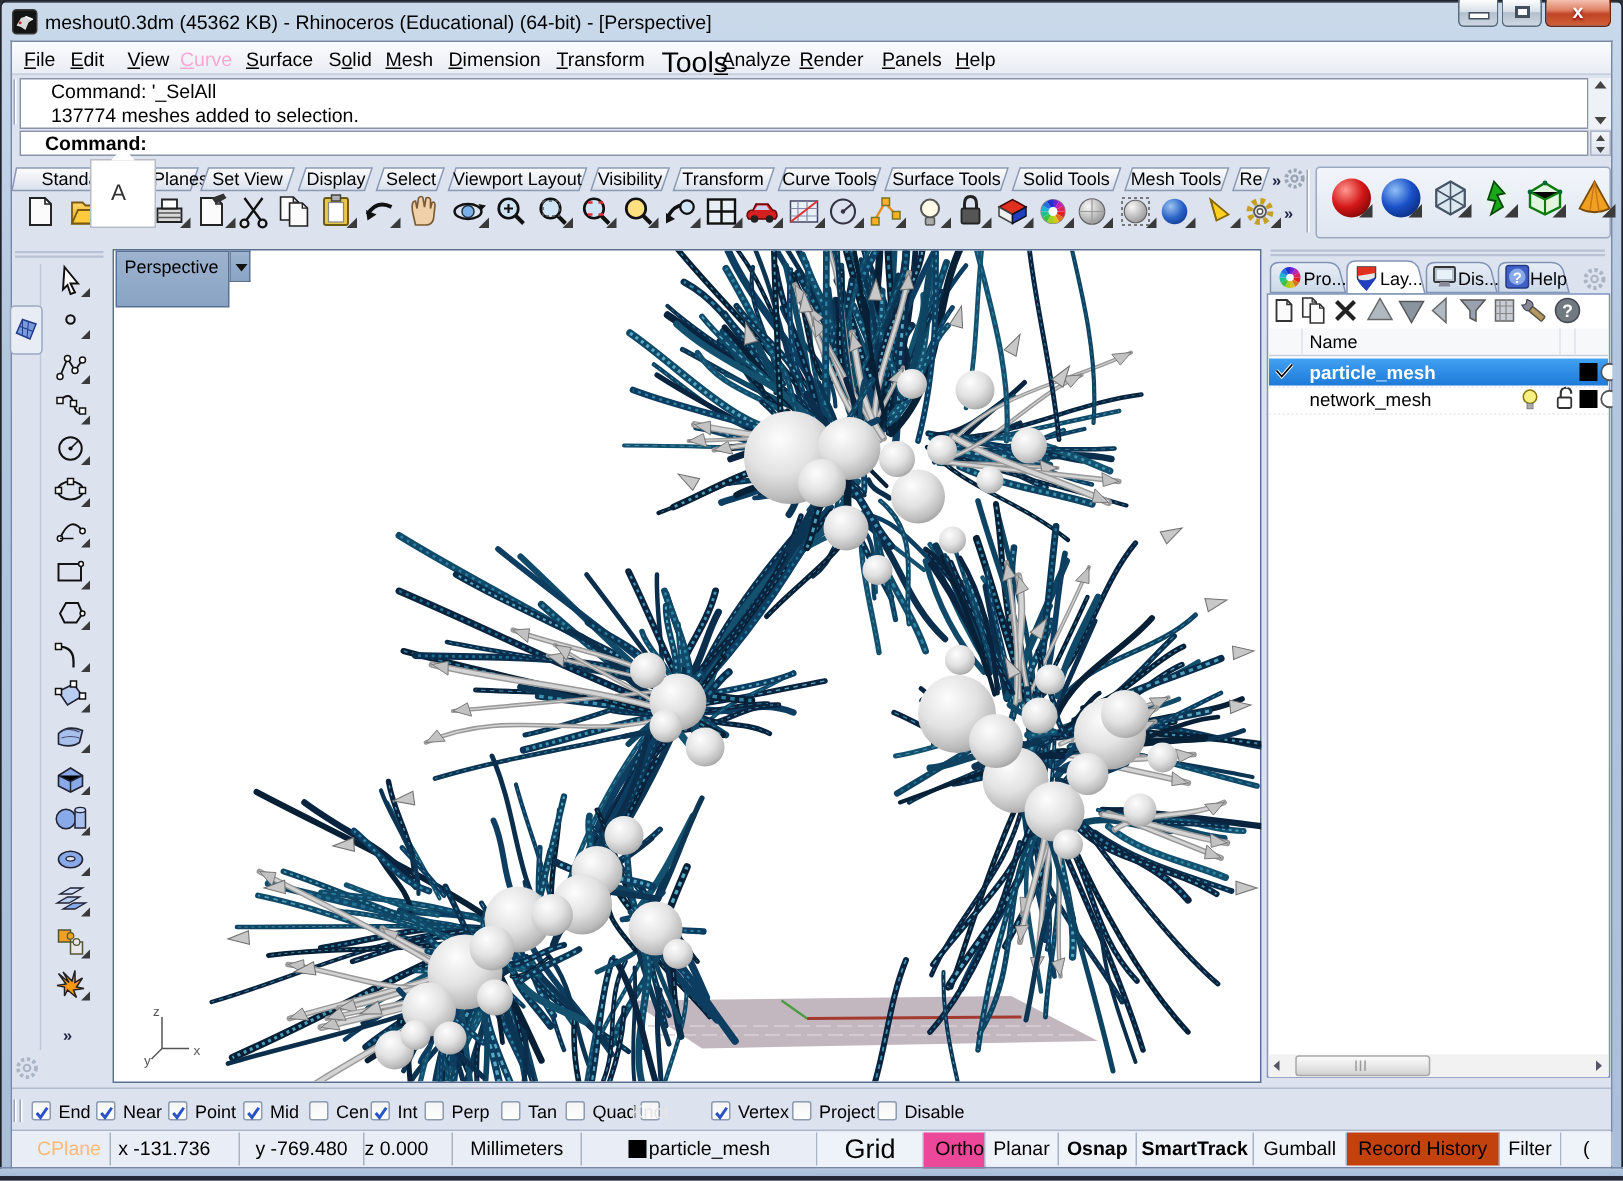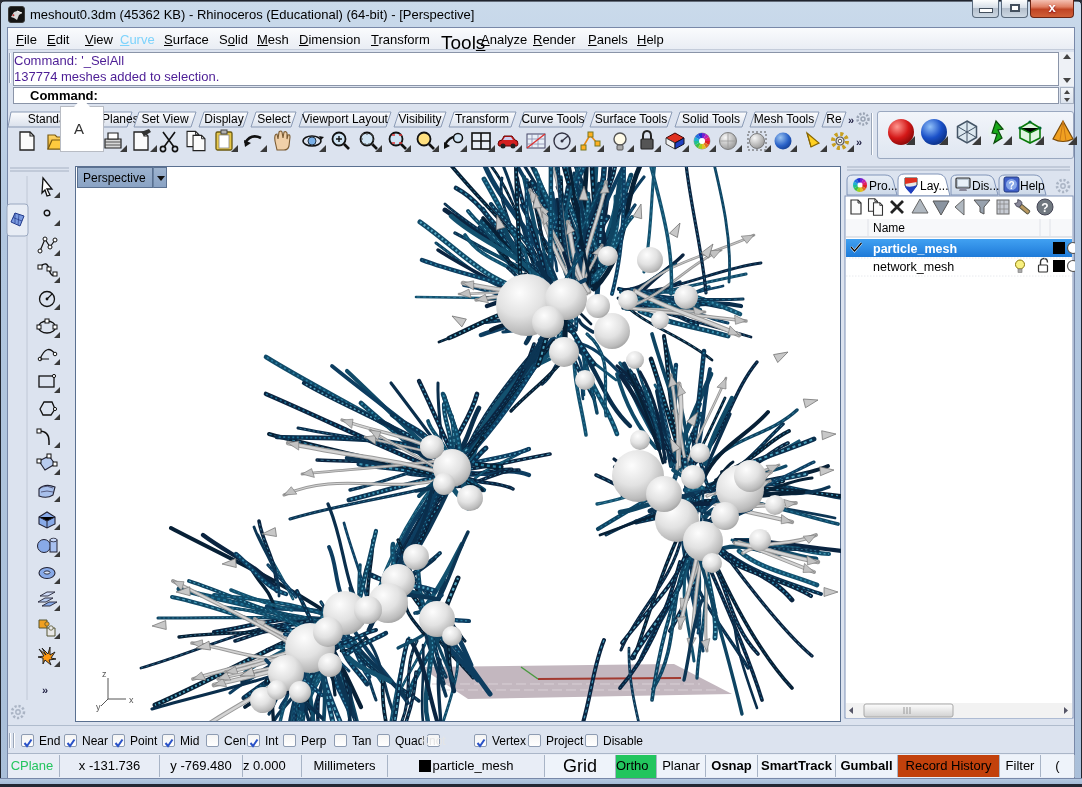--- a/index.html
+++ b/index.html
@@ -24,34 +24,34 @@
     <div class="abs" style="left:8px;top:4px;width:10px;height:8px;border:2px solid #44505e;background:#fff"></div>
   </div>
 <div class="abs" style="left:1030px;top:0px;width:44px;height:18px;background:linear-gradient(#f4c0b2,#e08064 40%,#c04424 55%,#d06038);border:1px solid #6a2414;border-top:none;border-radius:0 0 4px 4px;color:#fff;font-weight:bold;text-align:center;font-size:13px;line-height:16px;text-shadow:0 1px 2px #801">x</div>
 
 <div id="client"></div>
 
 <div class="abs" style="left:8px;top:28px;width:1066px;height:22px;background:linear-gradient(#fafbfd,#e9edf4);border-bottom:1px solid #c4ccda"></div>
 <div class="abs" style="left:16px;top:32px;font-size:13px;color:#000"><u>F</u>ile</div>
 <div class="abs" style="left:47px;top:32px;font-size:13px;color:#000"><u>E</u>dit</div>
 <div class="abs" style="left:85px;top:32px;font-size:13px;color:#000"><u>V</u>iew</div>
-<div class="abs" style="left:120px;top:32px;font-size:13px;color:#7dd3fc"><u>C</u>urve</div>
+<div class="abs" style="left:120px;top:32px;font-size:13px;color:#f9a8d4"><u>C</u>urve</div>
 <div class="abs" style="left:164px;top:32px;font-size:13px;color:#000"><u>S</u>urface</div>
 <div class="abs" style="left:219px;top:32px;font-size:13px;color:#000">S<u>o</u>lid</div>
 <div class="abs" style="left:257px;top:32px;font-size:13px;color:#000"><u>M</u>esh</div>
 <div class="abs" style="left:299px;top:32px;font-size:13px;color:#000"><u>D</u>imension</div>
 <div class="abs" style="left:371px;top:32px;font-size:13px;color:#000"><u>T</u>ransform</div>
 <div class="abs" style="left:441px;top:32px;font-size:19px;color:#000">Tool<u>s</u></div>
 <div class="abs" style="left:481px;top:32px;font-size:13px;color:#000"><u>A</u>nalyze</div>
 <div class="abs" style="left:533px;top:32px;font-size:13px;color:#000"><u>R</u>ender</div>
 <div class="abs" style="left:588px;top:32px;font-size:13px;color:#000"><u>P</u>anels</div>
 <div class="abs" style="left:637px;top:32px;font-size:13px;color:#000"><u>H</u>elp</div>
 
 <div class="abs" style="left:9px;top:53px;width:2px;height:30px;border-left:1px solid #9aa6b8;border-right:1px solid #fff"></div>
-<div class="abs" style="left:13px;top:52px;width:1046px;height:34px;background:#fff;border:1px solid #8a94a8;font-size:13px;line-height:16px;padding:0px 0;color:#4c1d95">Command: '_SelAll<br>137774 meshes added to selection.</div>
+<div class="abs" style="left:13px;top:52px;width:1046px;height:34px;background:#fff;border:1px solid #8a94a8;font-size:13px;line-height:16px;padding:0px 20px;color:#000000">Command: '_SelAll<br>137774 meshes added to selection.</div>
 <div class="abs" style="left:1059px;top:52px;width:15px;height:34px;background:#eef1f6">
     <div class="abs" style="left:4px;top:2px;width:0;height:0;border:4px solid transparent;border-bottom:5px solid #444;border-top:none"></div>
     <div class="abs" style="left:4px;top:26px;width:0;height:0;border:4px solid transparent;border-top:5px solid #444;border-bottom:none"></div>
   </div>
 <div class="abs" style="left:13px;top:87px;width:1046px;height:17px;background:#fff;border:1px solid #8a94a8;font-size:13px;font-weight:bold;line-height:15px;padding:0 16px;color:#000">Command:</div>
 <div class="abs" style="left:1060px;top:87px;width:14px;height:17px;background:linear-gradient(#f2f5f9,#dde4ee);border:1px solid #a8b2c2">
     <div class="abs" style="left:3px;top:2px;width:0;height:0;border:3.5px solid transparent;border-bottom:4.5px solid #444;border-top:none"></div>
     <div class="abs" style="left:3px;top:10px;width:0;height:0;border:3.5px solid transparent;border-top:4.5px solid #444;border-bottom:none"></div>
   </div>
 
@@ -1636,21 +1636,21 @@
       <g transform="translate(834,470) rotate(-5)">
         <path d="M0 0 L-14 -4.5 L-14 4.5 Z" fill="#c8c8c8" stroke="#707070" stroke-width="0.7"></path>
       </g>
       <g stroke="#555" stroke-width="1" fill="none">
         <path d="M108 678 V699 M108 699 H126 M108 699 L101 706"></path>
       </g>
       <text x="102" y="677" font-size="9" fill="#555">z</text>
       <text x="129" y="703" font-size="9" fill="#555">x</text>
       <text x="96" y="710" font-size="9" fill="#555">y</text>
     </svg></div>
-<div class="abs" style="left:77px;top:167px;width:76px;height:21px;background:linear-gradient(#9db3cf,#8aa3c4);border:1px solid #5a7090;font-size:12px;color:#000;line-height:20px;padding-left:5px">Perspective</div>
+<div class="abs" style="left:77px;top:167px;width:76px;height:38px;background:linear-gradient(#9db3cf,#8aa3c4);border:1px solid #5a7090;font-size:12px;color:#000;line-height:20px;padding-left:5px">Perspective</div>
 <div class="abs" style="left:153px;top:167px;width:14px;height:21px;background:linear-gradient(#9db3cf,#8aa3c4);border:1px solid #5a7090;border-left:1px solid #6a84a4">
     <div class="abs" style="left:3px;top:8px;width:0;height:0;border:4px solid transparent;border-top:5px solid #111;border-bottom:none"></div>
   </div>
 
 <div class="abs" style="left:843px;top:160px;width:232px;height:600px"><svg width="232" height="600" viewBox="843 160 232 600">
       <defs>
         <linearGradient id="itab" x1="0" y1="0" x2="0" y2="1">
           <stop offset="0" stop-color="#e8eef6"></stop>
           <stop offset="1" stop-color="#ccd8e8"></stop>
         </linearGradient>
@@ -1805,29 +1805,29 @@
 <div class="abs" style="left:474px;top:734px;width:13px;height:13px;background:linear-gradient(#f4f4f4,#fff);border:1px solid #8e9cb2;border-radius:2px"><svg width="12" height="12" viewBox="0 0 12 12">
       <path d="M2.5 6 l2.5 3 l4.5 -6.5" stroke="#2a52c8" stroke-width="2" fill="none"></path>
     </svg></div>
 <div class="abs" style="left:492px;top:734px;font-size:12px;color:#000">Vertex</div>
 <div class="abs" style="left:528px;top:734px;width:13px;height:13px;background:linear-gradient(#f4f4f4,#fff);border:1px solid #8e9cb2;border-radius:2px"></div>
 <div class="abs" style="left:546px;top:734px;font-size:12px;color:#000">Project</div>
 <div class="abs" style="left:585px;top:734px;width:13px;height:13px;background:linear-gradient(#f4f4f4,#fff);border:1px solid #8e9cb2;border-radius:2px"></div>
 <div class="abs" style="left:603px;top:734px;font-size:12px;color:#000">Disable</div>
 
 <div class="abs" style="left:8px;top:753px;width:1066px;height:25px;background:#e8edf6;border-top:1px solid #aab6c8"></div>
-<div class="abs" style="left:5px;top:755px;width:55px;height:22px;border-right:1px solid #a8b4c6;font-size:13px;color:#22c55e;text-align:center;line-height:22px;overflow:hidden">CPlane</div>
+<div class="abs" style="left:19px;top:755px;width:55px;height:22px;border-right:1px solid #a8b4c6;font-size:13px;color:#fdba74;text-align:center;line-height:22px;overflow:hidden">CPlane</div>
 <div class="abs" style="left:60px;top:755px;width:100px;height:22px;border-right:1px solid #a8b4c6;font-size:13px;color:#000;text-align:center;line-height:22px;overflow:hidden">x -131.736</div>
 <div class="abs" style="left:160px;top:755px;width:83px;height:22px;border-right:1px solid #a8b4c6;font-size:13px;color:#000;text-align:center;line-height:22px;overflow:hidden">y -769.480</div>
 <div class="abs" style="left:243px;top:755px;width:59px;height:22px;border-right:1px solid #a8b4c6;font-size:13px;color:#000;text-align:left;line-height:22px;overflow:hidden">z 0.000</div>
 <div class="abs" style="left:302px;top:755px;width:86px;height:22px;border-right:1px solid #a8b4c6;font-size:13px;color:#000;text-align:center;line-height:22px;overflow:hidden">Millimeters</div>
 <div class="abs" style="left:388px;top:755px;width:157px;height:22px;border-right:1px solid #a8b4c6;font-size:13px;color:#000;text-align:center;line-height:22px;overflow:hidden"><span style="display:inline-block;width:12px;height:12px;background:#000;vertical-align:-2px;margin-right:2px"></span>particle_mesh</div>
 <div class="abs" style="left:545px;top:755px;width:71px;height:26px;border-right:1px solid #a8b4c6;font-weight:normal;background:#eef3fa;font-size:18px;color:#000;text-align:center;line-height:22px;overflow:hidden">Grid Snap</div>
-<div class="abs" style="left:616px;top:755px;width:41px;height:26px;border-right:1px solid #a8b4c6;background:#22c55e;font-size:13px;color:#000;text-align:left;line-height:22px;overflow:hidden">Ortho</div>
+<div class="abs" style="left:616px;top:755px;width:41px;height:26px;border-right:1px solid #a8b4c6;background:#ec4899;font-size:13px;color:#000;text-align:right;line-height:22px;overflow:hidden">Ortho</div>
 <div class="abs" style="left:657px;top:755px;width:49px;height:22px;border-right:1px solid #a8b4c6;background:#eef3fa;font-size:13px;color:#000;text-align:center;line-height:22px;overflow:hidden">Planar</div>
 <div class="abs" style="left:706px;top:755px;width:52px;height:22px;border-right:1px solid #a8b4c6;font-weight:bold;background:#eef3fa;font-size:13px;color:#000;text-align:center;line-height:22px;overflow:hidden">Osnap</div>
 <div class="abs" style="left:758px;top:755px;width:78px;height:22px;border-right:1px solid #a8b4c6;font-weight:bold;background:#eef3fa;font-size:13px;color:#000;text-align:center;line-height:22px;overflow:hidden">SmartTrack</div>
-<div class="abs" style="left:836px;top:755px;width:62px;height:22px;border-right:1px solid #a8b4c6;font-weight:bold;background:#eef3fa;font-size:13px;color:#000;text-align:center;line-height:22px;overflow:hidden">Gumball</div>
+<div class="abs" style="left:836px;top:755px;width:62px;height:22px;border-right:1px solid #a8b4c6;font-weight:normal;background:#eef3fa;font-size:13px;color:#000;text-align:center;line-height:22px;overflow:hidden">Gumball</div>
 <div class="abs" style="left:898px;top:755px;width:102px;height:22px;border-right:1px solid #a8b4c6;background:#c2410c;font-size:13px;color:#000;text-align:center;line-height:22px;overflow:hidden">Record History</div>
 <div class="abs" style="left:1000px;top:755px;width:41px;height:22px;border-right:1px solid #a8b4c6;background:#eef3fa;font-size:13px;color:#000;text-align:center;line-height:22px;overflow:hidden">Filter</div>
 <div class="abs" style="left:1041px;top:755px;width:34px;height:22px;border-right:1px solid #a8b4c6;background:#eef3fa;font-size:13px;color:#000;text-align:center;line-height:22px;overflow:hidden">(</div>
 
 <div class="abs" style="left:0;top:778px;width:1082px;height:9px;background:linear-gradient(#b4c8e0,#9cb4d2);border-top:1px solid #7888a8"></div>
 <div class="abs" style="left:0;top:784px;width:1082px;height:3px;background:#232834"></div>
 </body></html>

